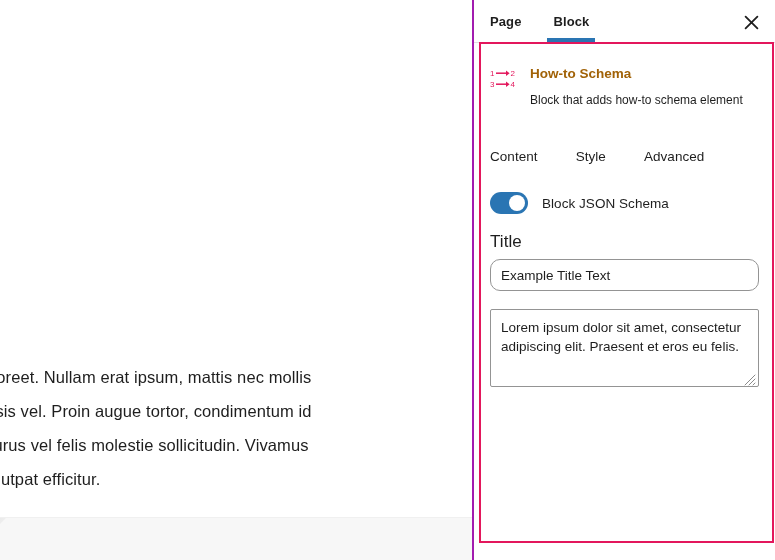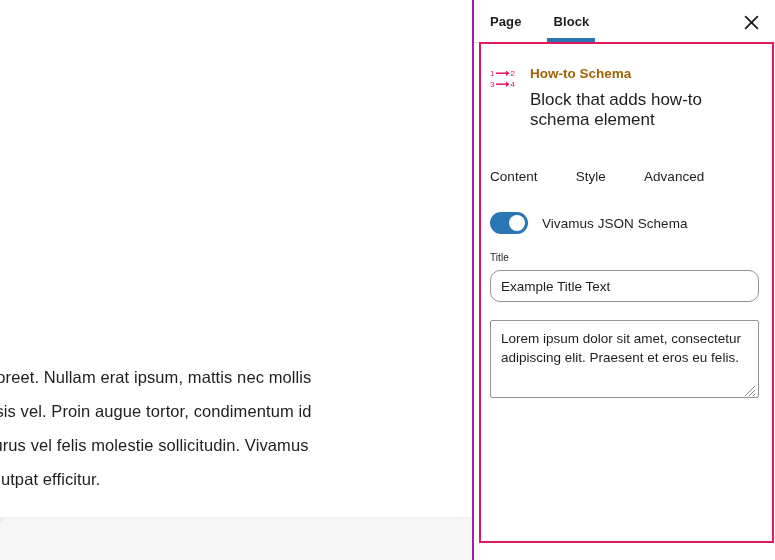--- a/index.html
+++ b/index.html
@@ -151,21 +151,21 @@
 
   .block-info { flex: 1 1 auto; padding-top: 1px; }
   .block-title {
     font-size: 13.5px;
     font-weight: 700;
     color: #a16207;
     line-height: 16px;
     margin: 0 0 8px 0;
   }
   .block-desc {
-    font-size: 17px;
+    font-size: 12px;
     font-weight: 400;
     color: #1e1e1e;
     line-height: 20px;
     margin: 0;
     max-width: 215px;
   }
 
   
   .inner-tabs {
     display: flex;
@@ -216,21 +216,21 @@
   .toggle-label {
     margin-left: 14px;
     font-size: 13.5px;
     color: #1e1e1e;
     letter-spacing: 0.05px;
   }
 
   .field { margin-top: 18px; }
   .field-label {
     display: block;
-    font-size: 10px;
+    font-size: 17px;
     font-weight: 400;
     color: #1e1e1e;
     margin-bottom: 7px;
     letter-spacing: 0.05px;
   }
   .text-input {
     display: block;
     width: 100%;
     height: 32px;
     padding: 0 10px;
@@ -326,21 +326,21 @@
       <button class="inner-tab">Style</button>
       <button class="inner-tab">Advanced</button>
     </div>
 
     <div class="panel-body">
 
       <div class="toggle-row">
         <div class="toggle">
           <div class="knob"></div>
         </div>
-        <span class="toggle-label">Vivamus JSON Schema</span>
+        <span class="toggle-label">Block JSON Schema</span>
       </div>
 
       <div class="field">
         <label class="field-label">Title</label>
         <input class="text-input" type="text" value="Example Title Text" style="">
       </div>
 
 
       <div class="field">
         <div class="textarea-wrap">

